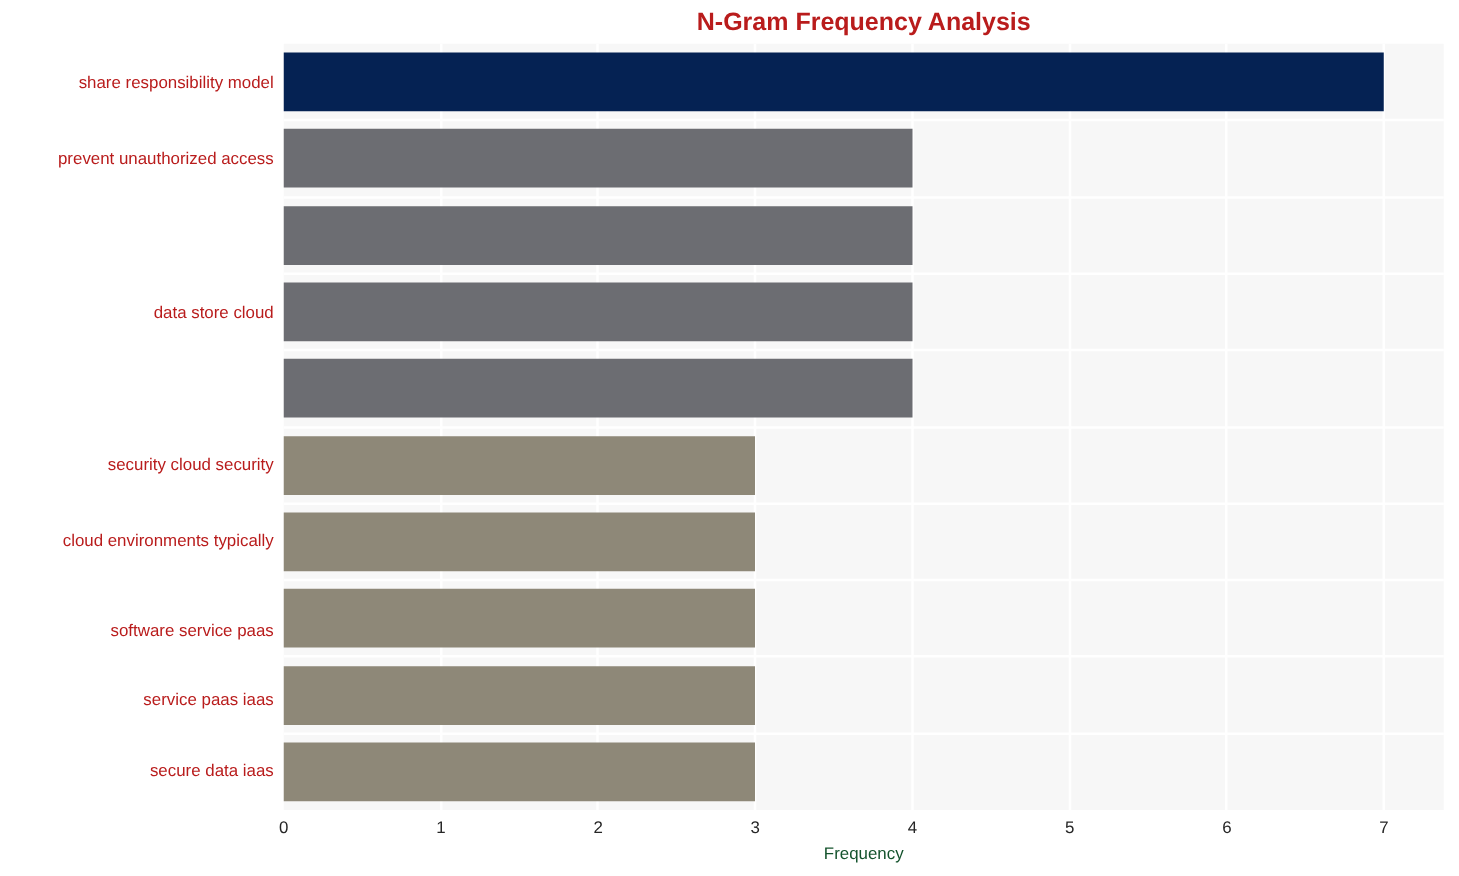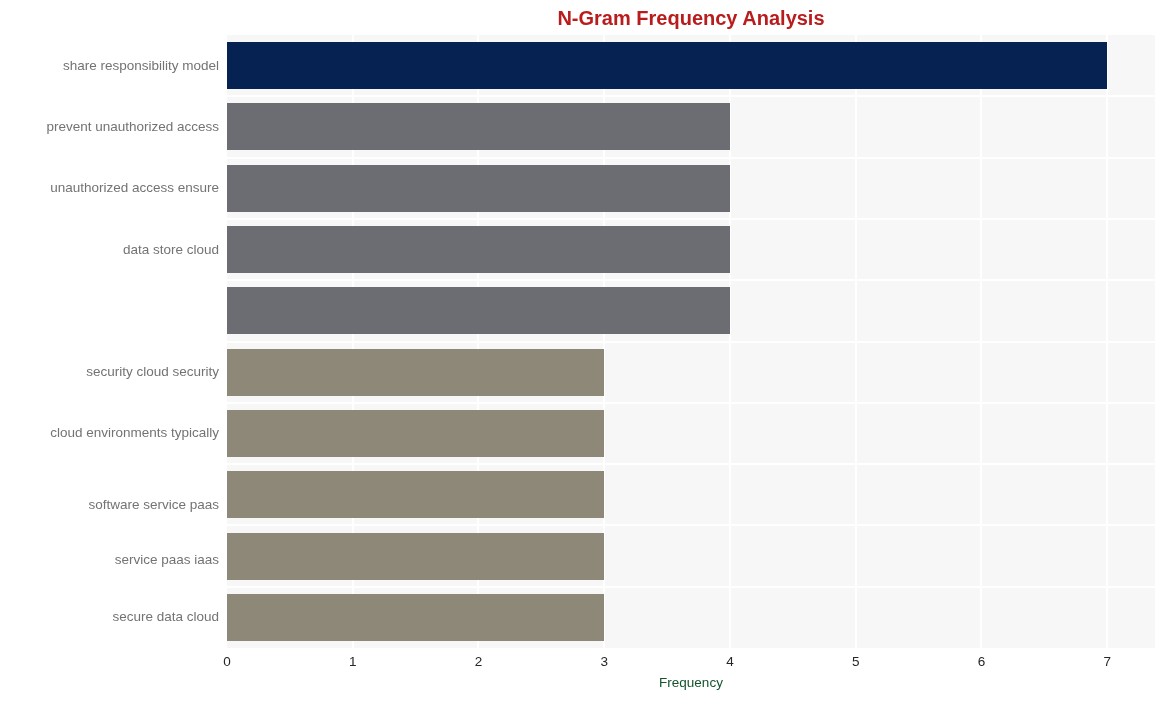--- a/index.html
+++ b/index.html
@@ -78,21 +78,21 @@
     top: 35px;
     width: 219px;
     height: 613px;
   }
   .ytick-label {
     position: absolute;
     right: 0;
     width: 199px;
     text-align: right;
     font-size: 13.5px;
-    color: #737373;
+    color: #b91c1c;
     line-height: 16px;
     white-space: nowrap;
   }
 
   
   #x-axis {
     position: absolute;
     left: 227px;
     top: 648px;
     width: 928px;
@@ -157,27 +157,26 @@
         <div class="bar" title="cloud environments typically: 3" style="top: 374.95px; width: 377.236px; background: rgb(142, 136, 120);"></div>
         <div class="bar" title="software service paas: 3" style="top: 436.25px; width: 377.236px; background: rgb(142, 136, 120);"></div>
         <div class="bar" title="service paas iaas: 3" style="top: 497.55px; width: 377.236px; background: rgb(142, 136, 120);"></div>
         <div class="bar" title="secure data cloud: 3" style="top: 558.85px; width: 377.236px; background: rgb(142, 136, 120);"></div>
       </div>
   </div>
 
   <div id="y-axis">
       <div class="ytick-label" style="top: 22.65px;">share responsibility model</div>
       <div class="ytick-label" style="top: 83.95px;">prevent unauthorized access</div>
-      <div class="ytick-label" style="top: 145.25px;">unauthorized access ensure</div>
       <div class="ytick-label" style="top: 206.55px;">data store cloud</div>
       <div class="ytick-label" style="top: 329.15px;">security cloud security</div>
       <div class="ytick-label" style="top: 390.45px;">cloud environments typically</div>
       <div class="ytick-label" style="top: 462px; margin-left: 24px;">software service paas</div>
       <div class="ytick-label" style="top: 517px; padding-left: 32px;">service paas iaas</div>
-      <div class="ytick-label" style="top: 574.35px;">secure data cloud</div>
+      <div class="ytick-label" style="top: 574.35px;">secure data iaas</div>
     </div>
 
   <div id="x-axis">
       <div class="xtick-label" style="left: 0px;">0</div>
       <div class="xtick-label" style="left: 125.745px;">1</div>
       <div class="xtick-label" style="left: 251.491px;">2</div>
       <div class="xtick-label" style="left: 377.236px;">3</div>
       <div class="xtick-label" style="left: 502.981px;">4</div>
       <div class="xtick-label" style="left: 628.726px;">5</div>
       <div class="xtick-label" style="left: 754.472px;">6</div>

